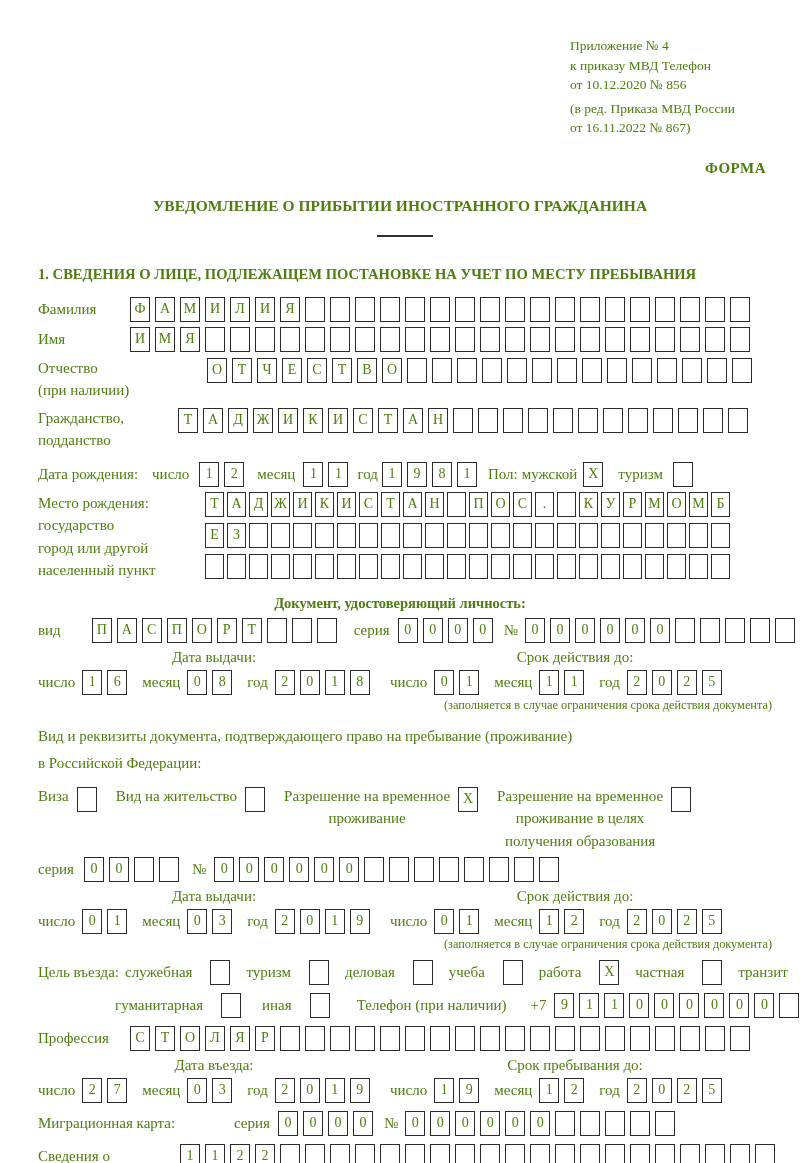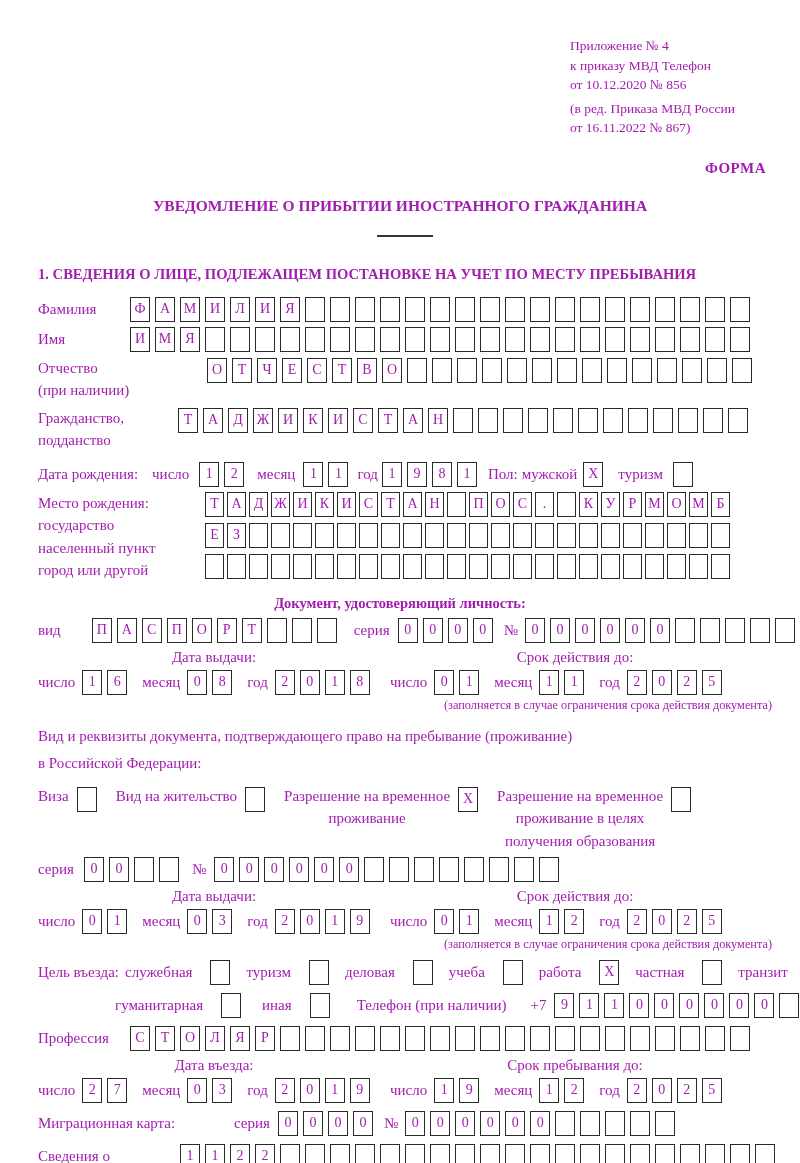--- a/index.html
+++ b/index.html
@@ -1,19 +1,19 @@
 <!DOCTYPE html>
 <html><head>
 <meta charset="utf-8">
 <style>
   html,body { margin:0; padding:0; background:#e8e8e8; }
   .page {
     width:800px; height:1163px; margin:0 auto; background:#ffffff;
     overflow:hidden; box-sizing:border-box; padding:36px 0 0 38px;
-    font-family:"Liberation Serif","DejaVu Serif",serif; color:#a21caf;
+    font-family:"Liberation Serif","DejaVu Serif",serif; color:#4d7c0f;
   }
   .hdr-right { margin-left:532px; font-size:13.5px; line-height:1.45; }
   .hdr-gap { height:4px; }
   .forma { margin-left:532px; width:196px; text-align:right; padding-right:30px;
            font-weight:bold; font-size:15px; margin-top:22px; letter-spacing:0.5px; }
   .title { text-align:center; font-weight:bold; font-size:15.5px; line-height:1.7;
            margin:16px 38px 0 0; }
   .title-underline { display:inline-block; width:56px; border-bottom:2px solid #333;
            height:14px; margin-left:10px; }
   .sec-head { font-weight:bold; font-size:14.6px; margin:20px 0 14px 0; }
@@ -112,22 +112,22 @@
     <span class="lbl" style="margin-right:6px">мужской</span>
     <span class="cells" style="margin-right:10px"><span class="cell">X</span></span>
     <span class="lbl" style="margin-right:10px">туризм</span>
     <span class="cells"><span class="cell"></span></span>
   </div>
 
   <div class="row row-top">
     <div class="multi-label" style="width:167px">
       <div>Место рождения:</div>
       <div>государство</div>
+      <div>город или другой</div>
       <div>населенный пункт</div>
-      <div>город или другой</div>
     </div>
     <div class="cellrows">
       <span class="cells sm"><span class="cell cell-sm">Т</span><span class="cell cell-sm">А</span><span class="cell cell-sm">Д</span><span class="cell cell-sm">Ж</span><span class="cell cell-sm">И</span><span class="cell cell-sm">К</span><span class="cell cell-sm">И</span><span class="cell cell-sm">С</span><span class="cell cell-sm">Т</span><span class="cell cell-sm">А</span><span class="cell cell-sm">Н</span><span class="cell cell-sm"></span><span class="cell cell-sm">П</span><span class="cell cell-sm">О</span><span class="cell cell-sm">С</span><span class="cell cell-sm">.</span><span class="cell cell-sm"></span><span class="cell cell-sm">К</span><span class="cell cell-sm">У</span><span class="cell cell-sm">Р</span><span class="cell cell-sm">М</span><span class="cell cell-sm">О</span><span class="cell cell-sm">М</span><span class="cell cell-sm">Б</span></span>
       <span class="cells sm"><span class="cell cell-sm">Е</span><span class="cell cell-sm">З</span><span class="cell cell-sm"></span><span class="cell cell-sm"></span><span class="cell cell-sm"></span><span class="cell cell-sm"></span><span class="cell cell-sm"></span><span class="cell cell-sm"></span><span class="cell cell-sm"></span><span class="cell cell-sm"></span><span class="cell cell-sm"></span><span class="cell cell-sm"></span><span class="cell cell-sm"></span><span class="cell cell-sm"></span><span class="cell cell-sm"></span><span class="cell cell-sm"></span><span class="cell cell-sm"></span><span class="cell cell-sm"></span><span class="cell cell-sm"></span><span class="cell cell-sm"></span><span class="cell cell-sm"></span><span class="cell cell-sm"></span><span class="cell cell-sm"></span><span class="cell cell-sm"></span></span>
       <span class="cells sm"><span class="cell cell-sm"></span><span class="cell cell-sm"></span><span class="cell cell-sm"></span><span class="cell cell-sm"></span><span class="cell cell-sm"></span><span class="cell cell-sm"></span><span class="cell cell-sm"></span><span class="cell cell-sm"></span><span class="cell cell-sm"></span><span class="cell cell-sm"></span><span class="cell cell-sm"></span><span class="cell cell-sm"></span><span class="cell cell-sm"></span><span class="cell cell-sm"></span><span class="cell cell-sm"></span><span class="cell cell-sm"></span><span class="cell cell-sm"></span><span class="cell cell-sm"></span><span class="cell cell-sm"></span><span class="cell cell-sm"></span><span class="cell cell-sm"></span><span class="cell cell-sm"></span><span class="cell cell-sm"></span><span class="cell cell-sm"></span></span>
     </div>
   </div>
 
   <div class="doc-head">Документ, удостоверяющий личность:</div>
   <div class="row">

